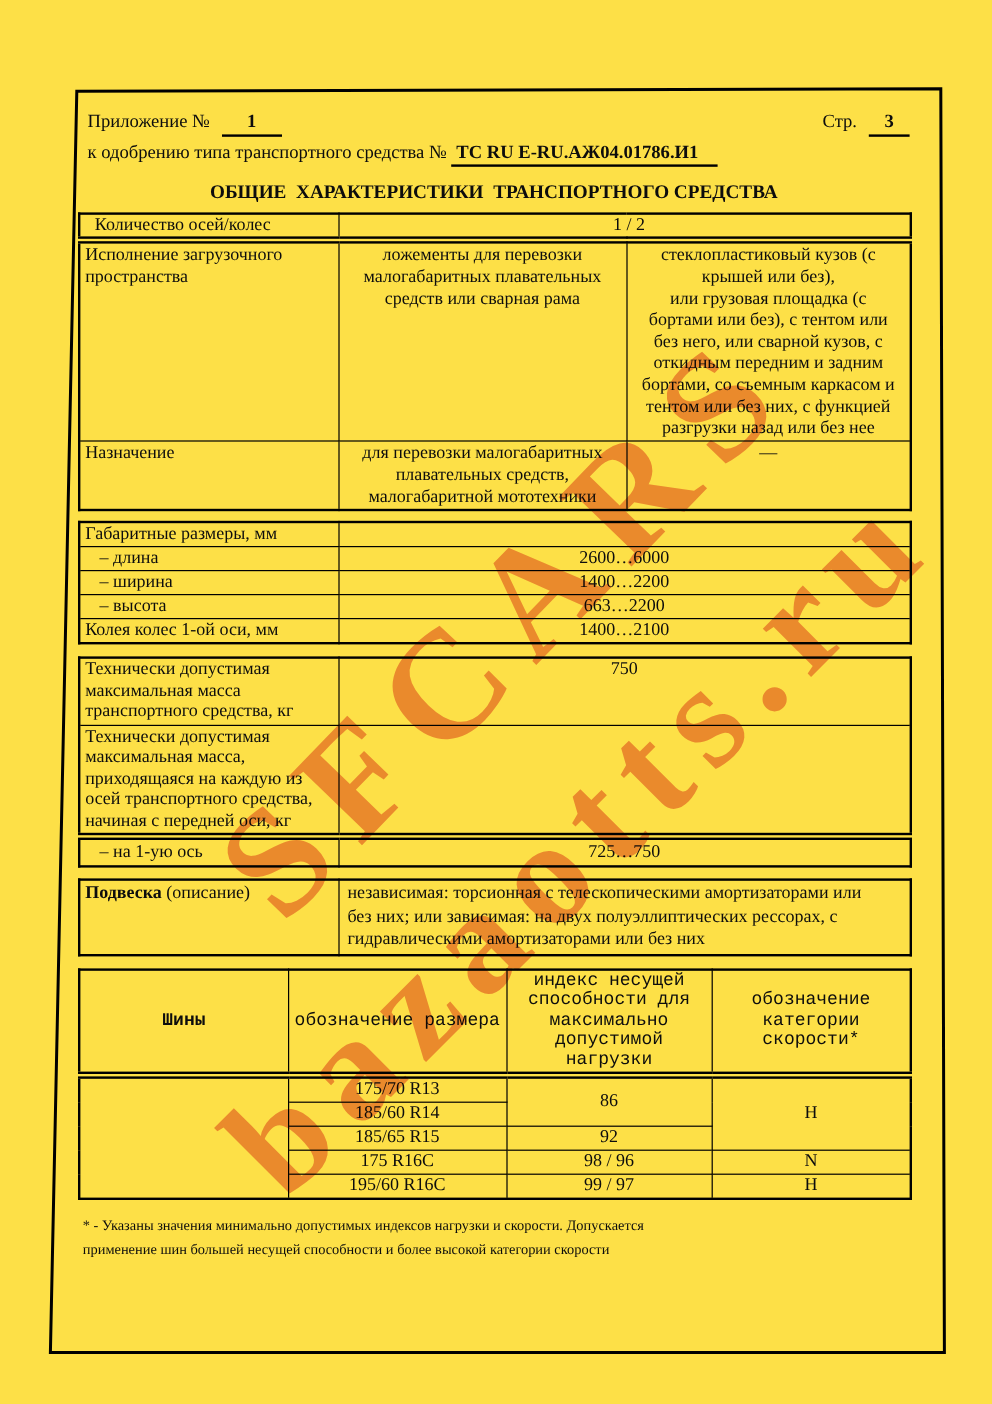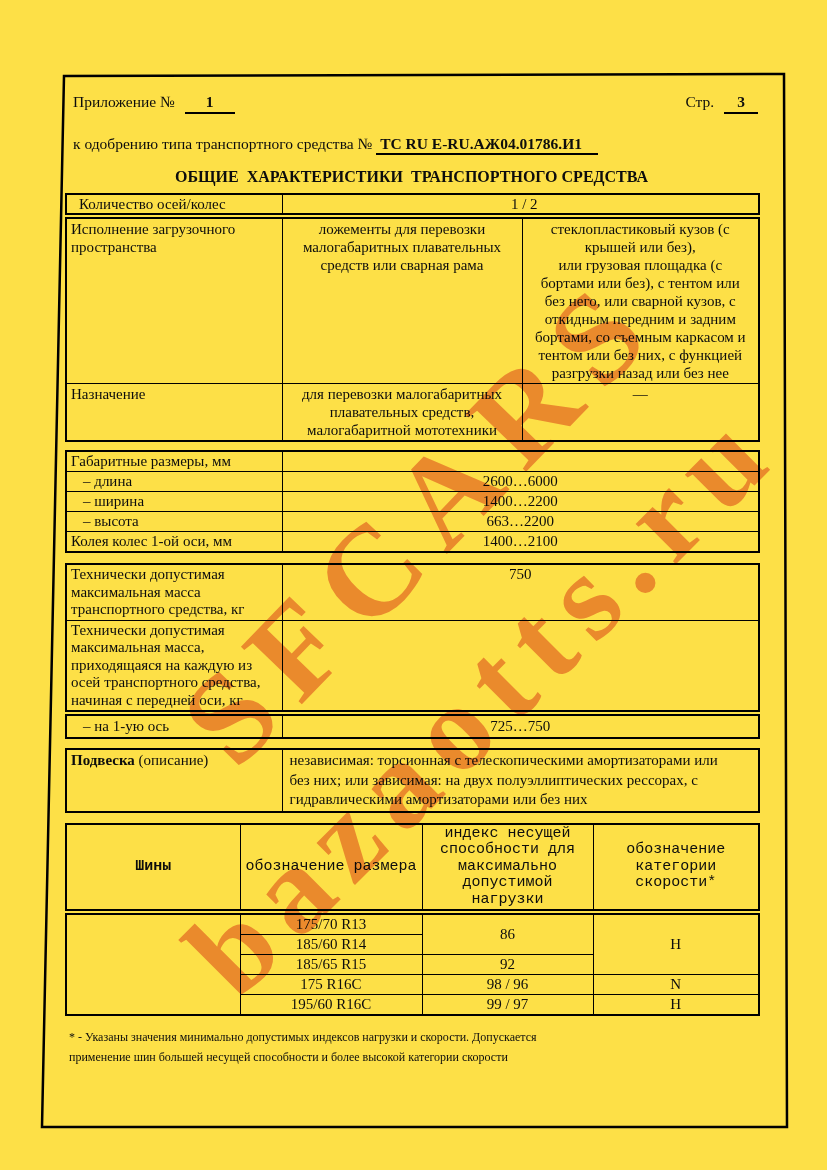--- a/index.html
+++ b/index.html
@@ -4,21 +4,21 @@
 <style>
   html,body{margin:0;padding:0;background:#fff;}
   .page{position:relative;width:827px;height:1170px;background:#fde047;overflow:hidden;
         font-family:"Liberation Serif","DejaVu Serif",serif;color:#0d0d0d;}
   .frame{position:absolute;left:0;top:0;pointer-events:none;}
   .content{position:absolute;left:65px;top:92px;width:693px;}
   .hdr1{display:flex;justify-content:space-between;align-items:flex-end;padding-left:8px;font-size:15.5px;line-height:19px;}
   .blank{display:inline-block;min-width:50px;text-align:center;border-bottom:2px solid #000;
          font-weight:bold;margin-left:6px;padding-bottom:1px;}
   .blank.sm{min-width:34px;}
-  .hdr2{margin-top:20px;padding-left:8px;font-size:15.5px;line-height:19px;}
+  .hdr2{margin-top:4px;padding-left:8px;font-size:15.5px;line-height:19px;}
   .approval{font-weight:bold;border-bottom:2.5px solid #000;padding:0 16px 1px 4px;}
   .title{margin-top:14px;text-align:center;font-weight:bold;font-size:16px;line-height:19px;white-space:pre;}
   table{border-collapse:collapse;width:693px;table-layout:fixed;font-size:15px;}
   table{border:2px solid #000;}
   td{border:1.5px solid #000;padding:1px 4px;vertical-align:top;line-height:18px;}
   .tblA{margin-top:7px;}
   .tblB{margin-top:8px;border-radius:20px;}
   .tblC{margin-top:10px;}
   .tblD{margin-top:9px;}
   .tblE{margin-top:10px;}

